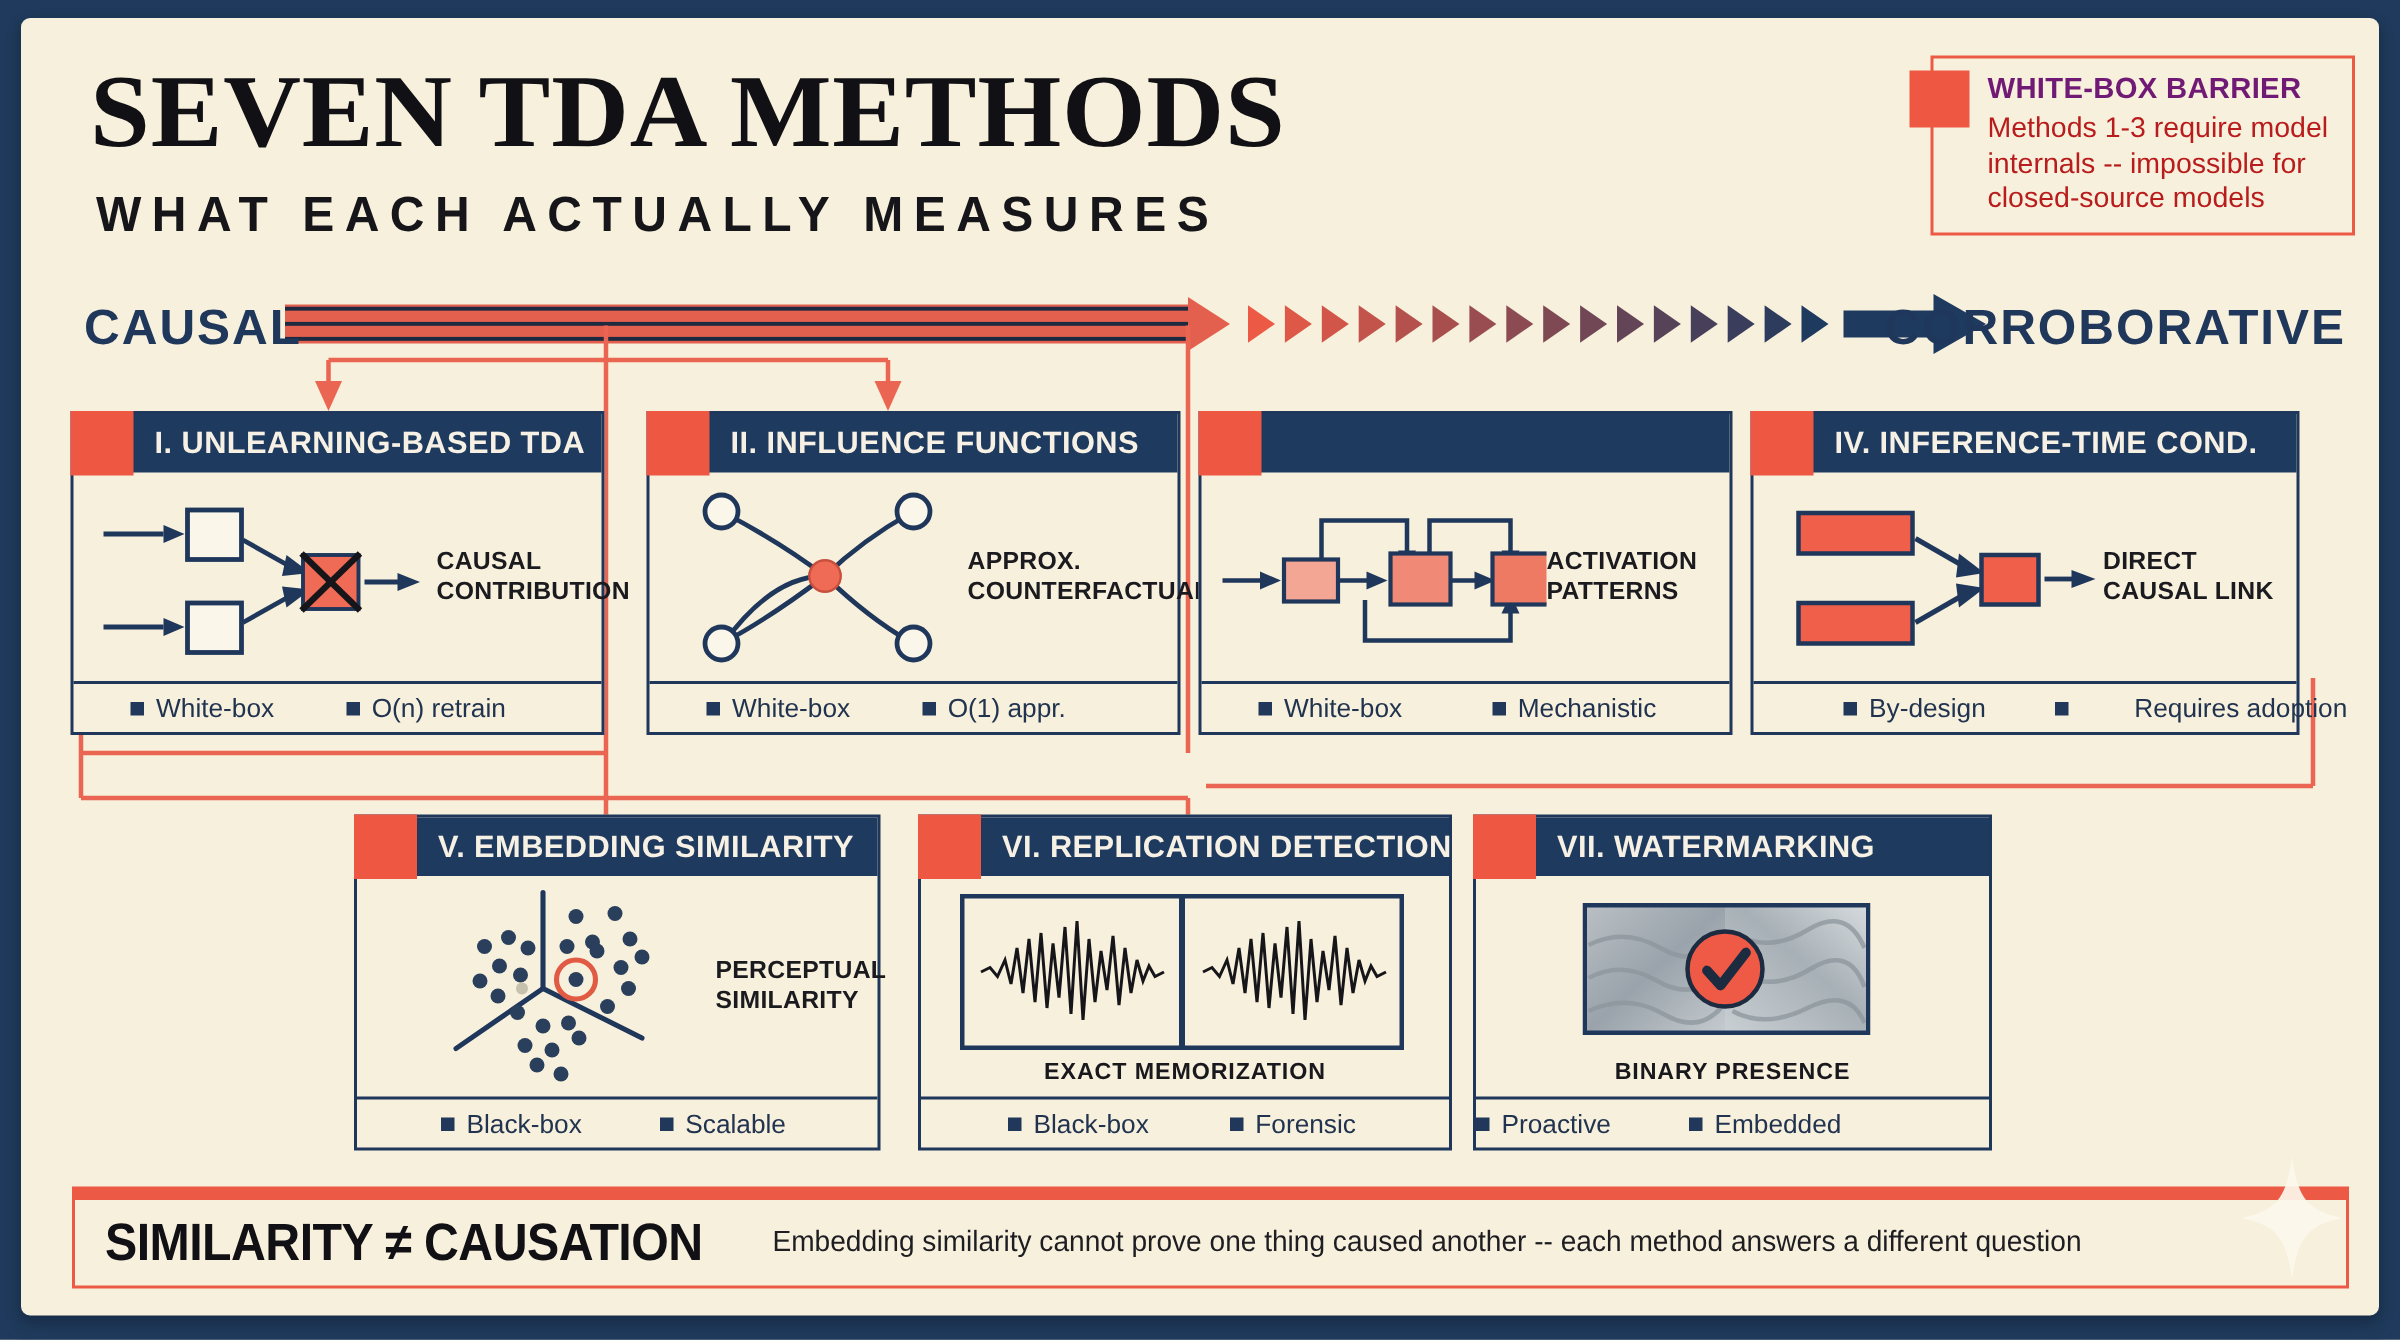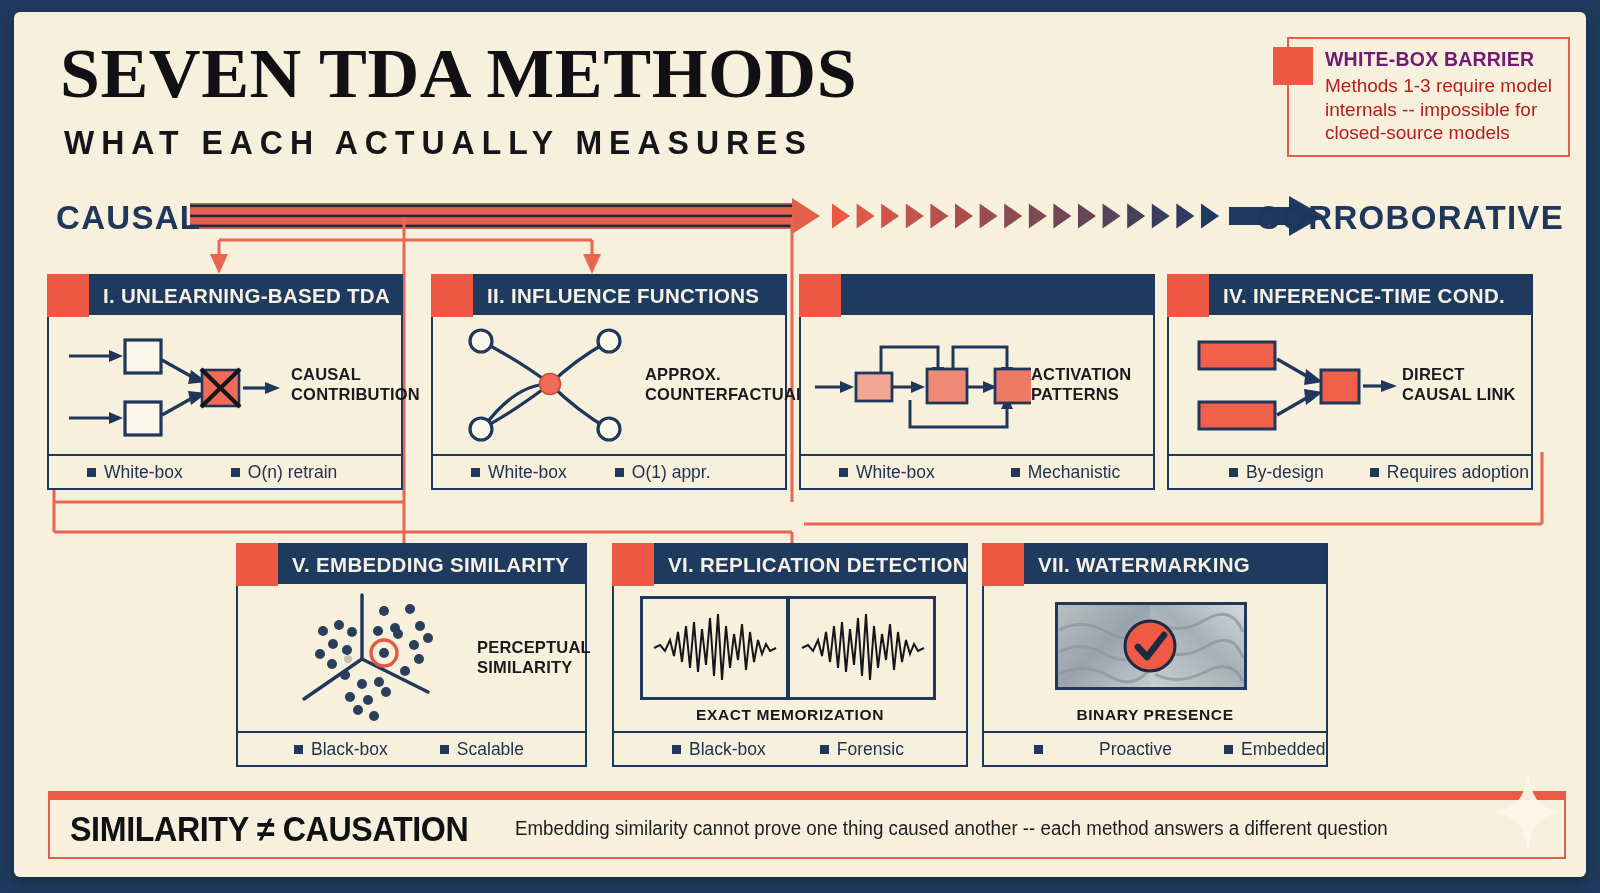--- a/index.html
+++ b/index.html
@@ -339,21 +339,21 @@
         <div class="measure">
           <div>ACTIVATION</div>
           <div>PATTERNS</div>
         </div>
       </div>
       <div class="card-foot">
         <span class="tag" style="margin-left:38px;">
           <i class="tagdot"></i>
           <span>White-box</span>
         </span>
-        <span class="tag" style="margin-left:76px;">
+        <span class="tag" style="margin-left:60px;">
           <i class="tagdot"></i>
           <span>Mechanistic</span>
         </span>
       </div>
     </div>
 
     <div class="card" style="left:1153px; top:262px; width:366px; height:216px;">
       <div class="card-head">
         <div class="head-swatch"></div>
         <div class="head-title">IV. INFERENCE-TIME COND.</div>
@@ -377,21 +377,21 @@
         <div class="measure">
           <div>DIRECT</div>
           <div>CAUSAL LINK</div>
         </div>
       </div>
       <div class="card-foot">
         <span class="tag" style="margin-left:32px;padding-left:28px;">
           <i class="tagdot"></i>
           <span>By-design</span>
         </span>
-        <span class="tag" style="margin-left:46px;">
+        <span class="tag" style="margin-left:46px;gap:36px;">
           <i class="tagdot"></i>
           <span>Requires adoption</span>
         </span>
       </div>
     </div>
 
     <div class="card" style="left:222px; top:531px; width:351px; height:224px;">
       <div class="card-head">
         <div class="head-swatch"></div>
         <div class="head-title">V. EMBEDDING SIMILARITY</div>
@@ -510,21 +510,21 @@
           </g>
           <rect x="1.5" y="1.5" width="189" height="85" fill="none" stroke="#20375c" stroke-width="3"></rect>
           <g>
             <circle cx="95" cy="44" r="25" fill="#ee5a45" stroke="#1c2b40" stroke-width="3"></circle>
             <path d="M83,45 L92,55 L109,33" fill="none" stroke="#1c2b40" stroke-width="6.5" stroke-linecap="round" stroke-linejoin="round"></path>
           </g>
         </svg>
         <div class="caption" style="top:122px;">BINARY PRESENCE</div>
       </div>
       <div class="card-foot">
-        <span class="tag" style="margin-left:50px;gap:48px;">
+        <span class="tag" style="">
           <i class="tagdot"></i>
           <span>Proactive</span>
         </span>
         <span class="tag" style="margin-left:52px;">
           <i class="tagdot"></i>
           <span>Embedded</span>
         </span>
       </div>
     </div>
 

